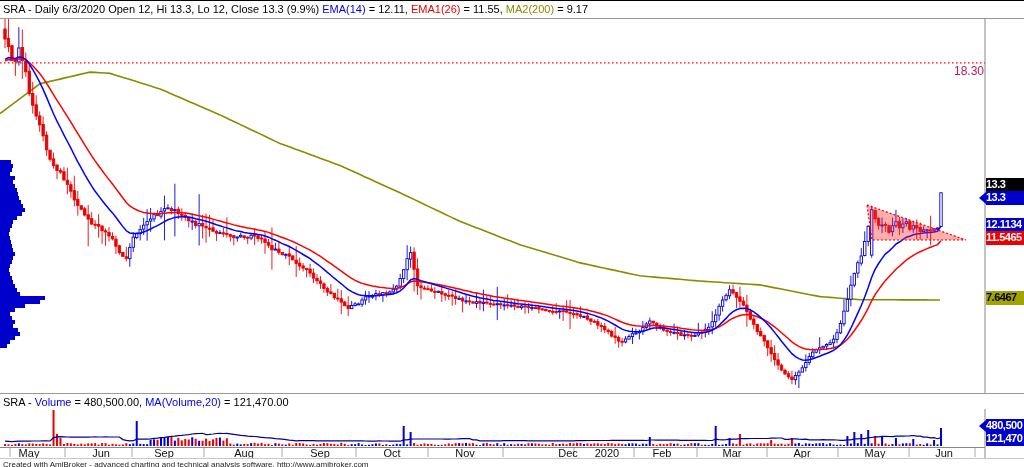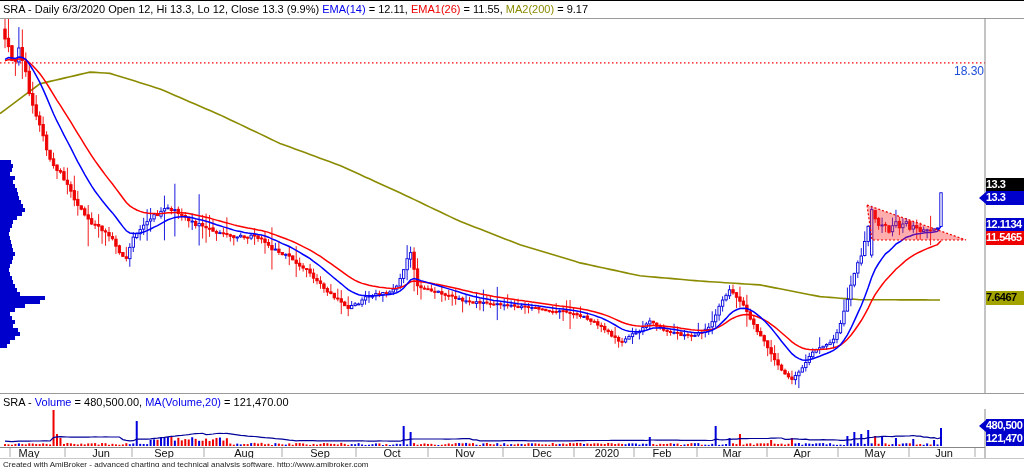--- a/index.html
+++ b/index.html
@@ -12,21 +12,21 @@
   .seg-black{color:#000;} .seg-blue{color:#0000ee;} .seg-red{color:#ee0000;} .seg-olive{color:#8b8b00;}
   #chart-svg{position:absolute;left:0;top:0;}
   .tag{position:absolute;left:986px;width:38px;height:14px;font-size:11px;font-weight:700;
        color:#fff;text-align:left;line-height:13px;letter-spacing:-0.5px;}
   .tag-black{background:#000;}
   .tag-blue{background:#0000cc;}
   .tag-red{background:#ee0000;}
   .tag-olive{background:#a3a300;color:#000;}
   .tag.arrow::before{content:'';position:absolute;left:-7px;top:50%;transform:translateY(-50%);
        border-top:6px solid transparent;border-bottom:6px solid transparent;border-right:7px solid #0000cc;}
-  #level-label{position:absolute;color:#1d4ed8;font-size:12px;top:63px;left:944px;width:40px;text-align:right;}
+  #level-label{position:absolute;color:#be185d;font-size:12px;top:63px;left:944px;width:40px;text-align:right;}
   #month-row{position:absolute;left:0;top:447px;width:985px;height:10px;font-size:11px;color:#111;}
   .month{position:absolute;top:0;width:36px;margin-left:-18px;text-align:center;line-height:11px;}
   #status-bar{position:absolute;left:0;top:457px;width:1024px;height:10px;border-top:1px solid #c8c8c8;
        font-size:8px;color:#222;padding:1px 0 0 3px;background:#fff;}
 </style>
 </head>
 <body>
 
 <div id="app">
 
@@ -944,21 +944,21 @@
   <div class="tag tag-blue" style="top:431px">121,470</div>
 
   <div id="month-row">
       <div class="month" style="left: 29px;">May</div>
       <div class="month" style="left: 101px;">Jun</div>
       <div class="month" style="left: 164px;">Sep</div>
       <div class="month" style="left: 244px;">Aug</div>
       <div class="month" style="left: 320px;">Sep</div>
       <div class="month" style="left: 392px;">Oct</div>
       <div class="month" style="left: 465px;">Nov</div>
-      <div class="month" style="left: 542px; text-align: center;">Dec</div>
+      <div class="month" style="left: 568px; text-align: center;">Dec</div>
       <div class="month" style="left: 607px;">2020</div>
       <div class="month" style="left: 662px;">Feb</div>
       <div class="month" style="left: 732px;">Mar</div>
       <div class="month" style="left: 802px;">Apr</div>
       <div class="month" style="left: 875px;">May</div>
       <div class="month" style="left: 944px;">Jun</div>
     </div>
 
   <div id="status-bar">Created with AmiBroker - advanced charting and technical analysis software. http://www.amibroker.com</div>
 </div>

